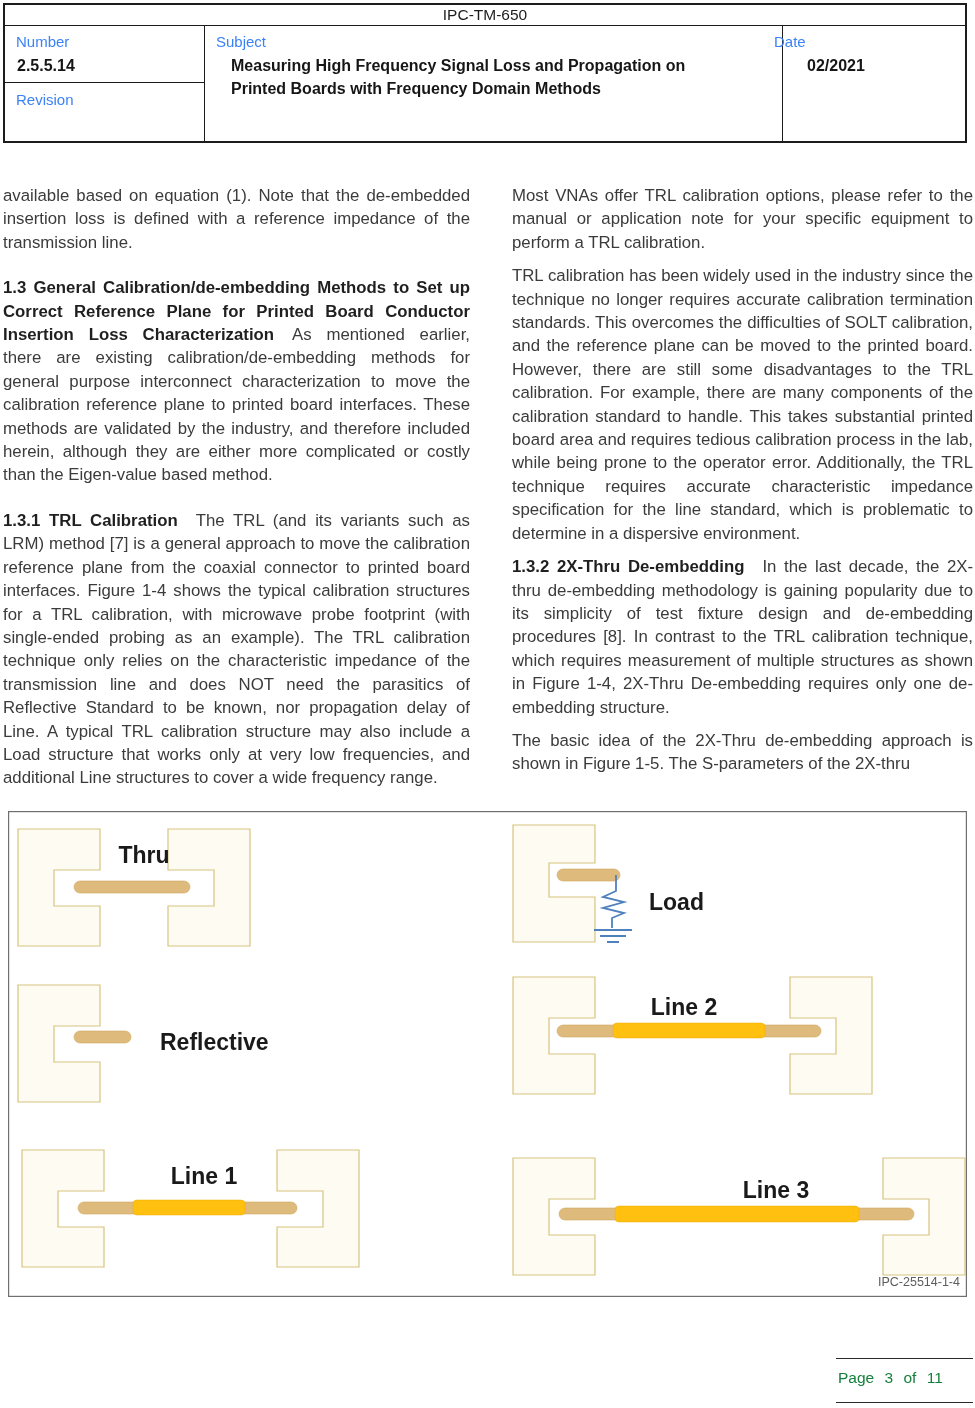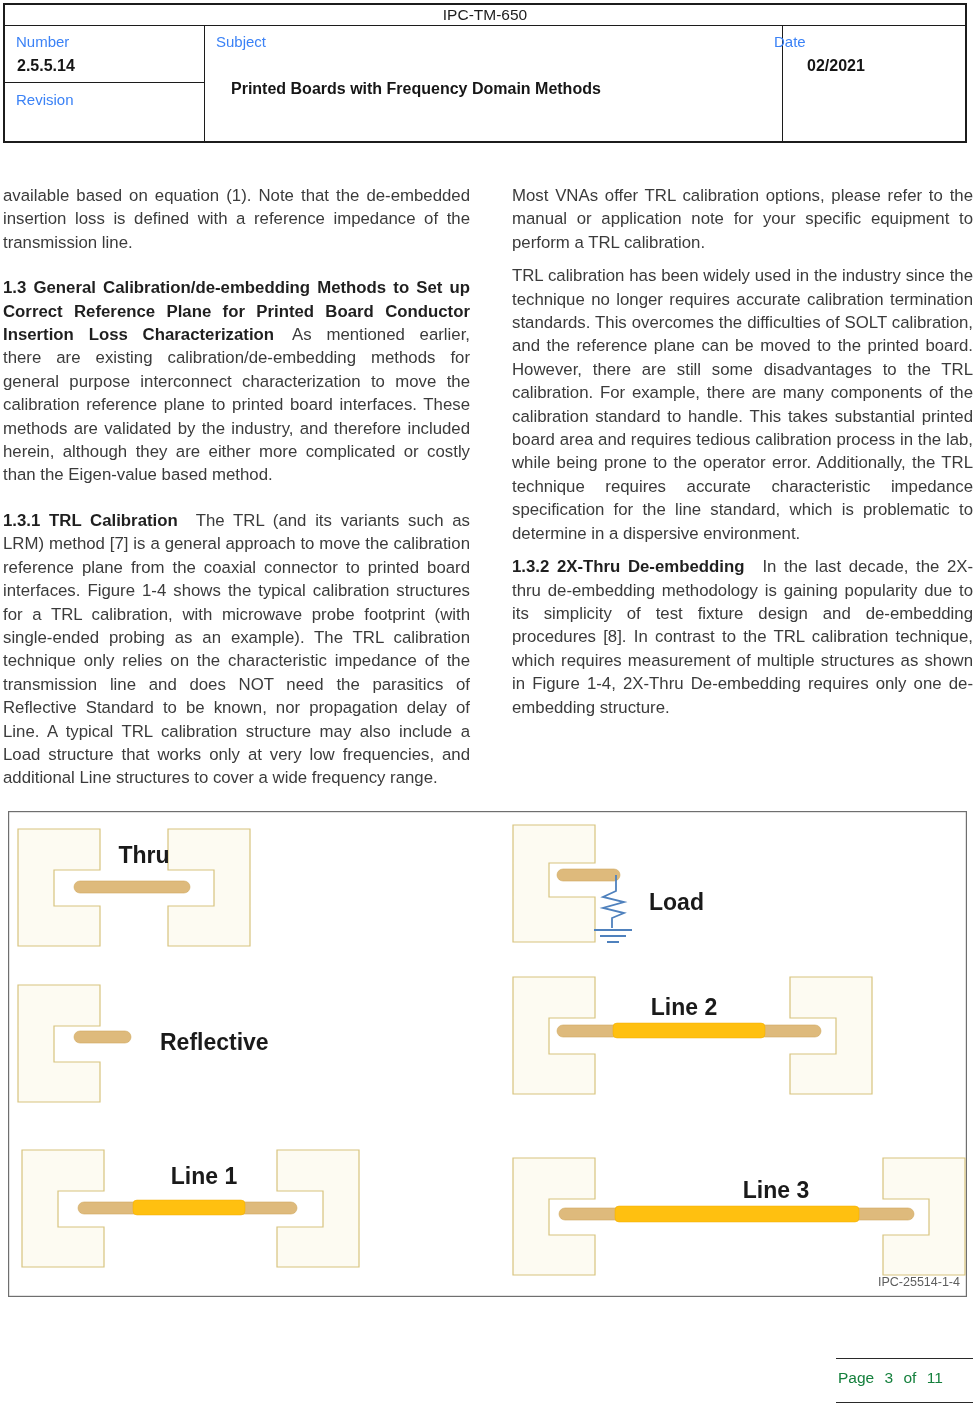--- a/index.html
+++ b/index.html
@@ -55,37 +55,39 @@
     <div class="hdr-cols">
       <div class="vline v1"></div>
       <div class="vline v2"></div>
 
       <div class="hdr-lbl" style="left:11px;top:8px;">Number</div>
       <div class="hdr-val" style="left:12px;top:32px;">2.5.5.14</div>
       <div class="col1-divider"></div>
       <div class="hdr-lbl" style="left:11px;top:66px;">Revision</div>
 
       <div class="hdr-lbl" style="left:211px;top:8px;">Subject</div>
+      <div class="subj-line" style="left:226px;top:32px;">Measuring High Frequency Signal Loss and Propagation on</div>
       <div class="subj-line" style="left:226px;top:55px;">Printed Boards with Frequency Domain Methods</div>
 
       <div class="hdr-lbl" style="left:769px;top:8px;">Date</div>
       <div class="hdr-val" style="left:802px;top:32px;text-align:right;">02/2021</div>
     </div>
   </div>
 
   <div class="bodycol col-left">
     <p>available based on equation (1). Note that the de-embedded insertion loss is defined with a reference impedance of the transmission line.</p>
     <p><span class="b">1.3 General Calibration/de-embedding Methods to Set up Correct Reference Plane for Printed Board Conductor Insertion Loss Characterization</span><span class="after-head">As mentioned earlier, there are existing calibration/de-embedding methods for general purpose interconnect characterization to move the calibration reference plane to printed board interfaces. These methods are validated by the industry, and therefore included herein, although they are either more complicated or costly than the Eigen-value based method.</span></p>
     <p><span class="b">1.3.1 TRL Calibration</span><span class="after-head">The TRL (and its variants such as LRM) method [7] is a general approach to move the calibration reference plane from the coaxial connector to printed board interfaces. Figure 1-4 shows the typical calibration structures for a TRL calibration, with microwave probe footprint (with single-ended probing as an example). The TRL calibration technique only relies on the characteristic impedance of the transmission line and does NOT need the parasitics of Reflective Standard to be known, nor propagation delay of Line. A typical TRL calibration structure may also include a Load structure that works only at very low frequencies, and additional Line structures to cover a wide frequency range.</span></p>
   </div>
 
   <div class="bodycol col-right">
     <p>Most VNAs offer TRL calibration options, please refer to the manual or application note for your specific equipment to perform a TRL calibration.</p>
     <p>TRL calibration has been widely used in the industry since the technique no longer requires accurate calibration termination standards. This overcomes the difficulties of SOLT calibration, and the reference plane can be moved to the printed board. However, there are still some disadvantages to the TRL calibration. For example, there are many components of the calibration standard to handle. This takes substantial printed board area and requires tedious calibration process in the lab, while being prone to the operator error. Additionally, the TRL technique requires accurate characteristic impedance specification for the line standard, which is problematic to determine in a dispersive environment.</p>
     <p><span class="b">1.3.2 2X-Thru De-embedding</span><span class="after-head">In the last decade, the 2X-thru de-embedding methodology is gaining popularity due to its simplicity of test fixture design and de-embedding procedures [8]. In contrast to the TRL calibration technique, which requires measurement of multiple structures as shown in Figure 1-4, 2X-Thru De-embedding requires only one de-embedding structure.</span></p>
+    <p>The basic idea of the 2X-Thru de-embedding approach is shown in Figure 1-5. The S-parameters of the 2X-thru</p>
   </div>
 
   <div class="figwrap">
     <svg width="959" height="486" viewBox="0 0 959 486">
       <rect class="figborder" x="0.6" y="0.6" width="957.8" height="484.8"></rect>
 
       <g>
         <path class="pad" d="M10,18 h82 v41 h-46 v36 h46 v40 h-82 z"></path>
         <path class="pad" d="M160,18 h82 v117 h-82 v-40 h46 v-36 h-46 z"></path>
         <rect class="tan" x="66" y="70" width="116" height="12" rx="6"></rect>

